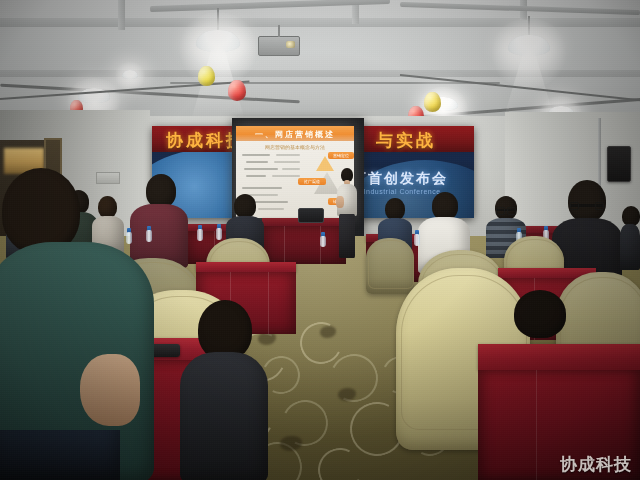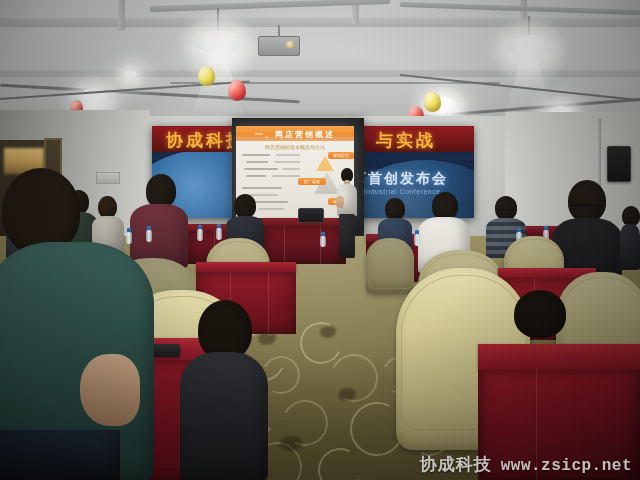--- a/index.html
+++ b/index.html
@@ -563,16 +563,15 @@
     <div class="torso" style="left:0;top:0;width:120px;height:50px;border-radius:0;
       background:linear-gradient(180deg,#1d2a3c,#0d141e);"></div>
   </div>
 
   <div class="warmcast"></div>
   <div class="vignette"></div>
   <div class="grain"></div>
 
   <div class="watermark">
     <span class="wm-cn">协成科技</span>
-    <span class="wm-url">www.zsicp.net</span>
   </div>
 
 </div>
 
 </body></html>

